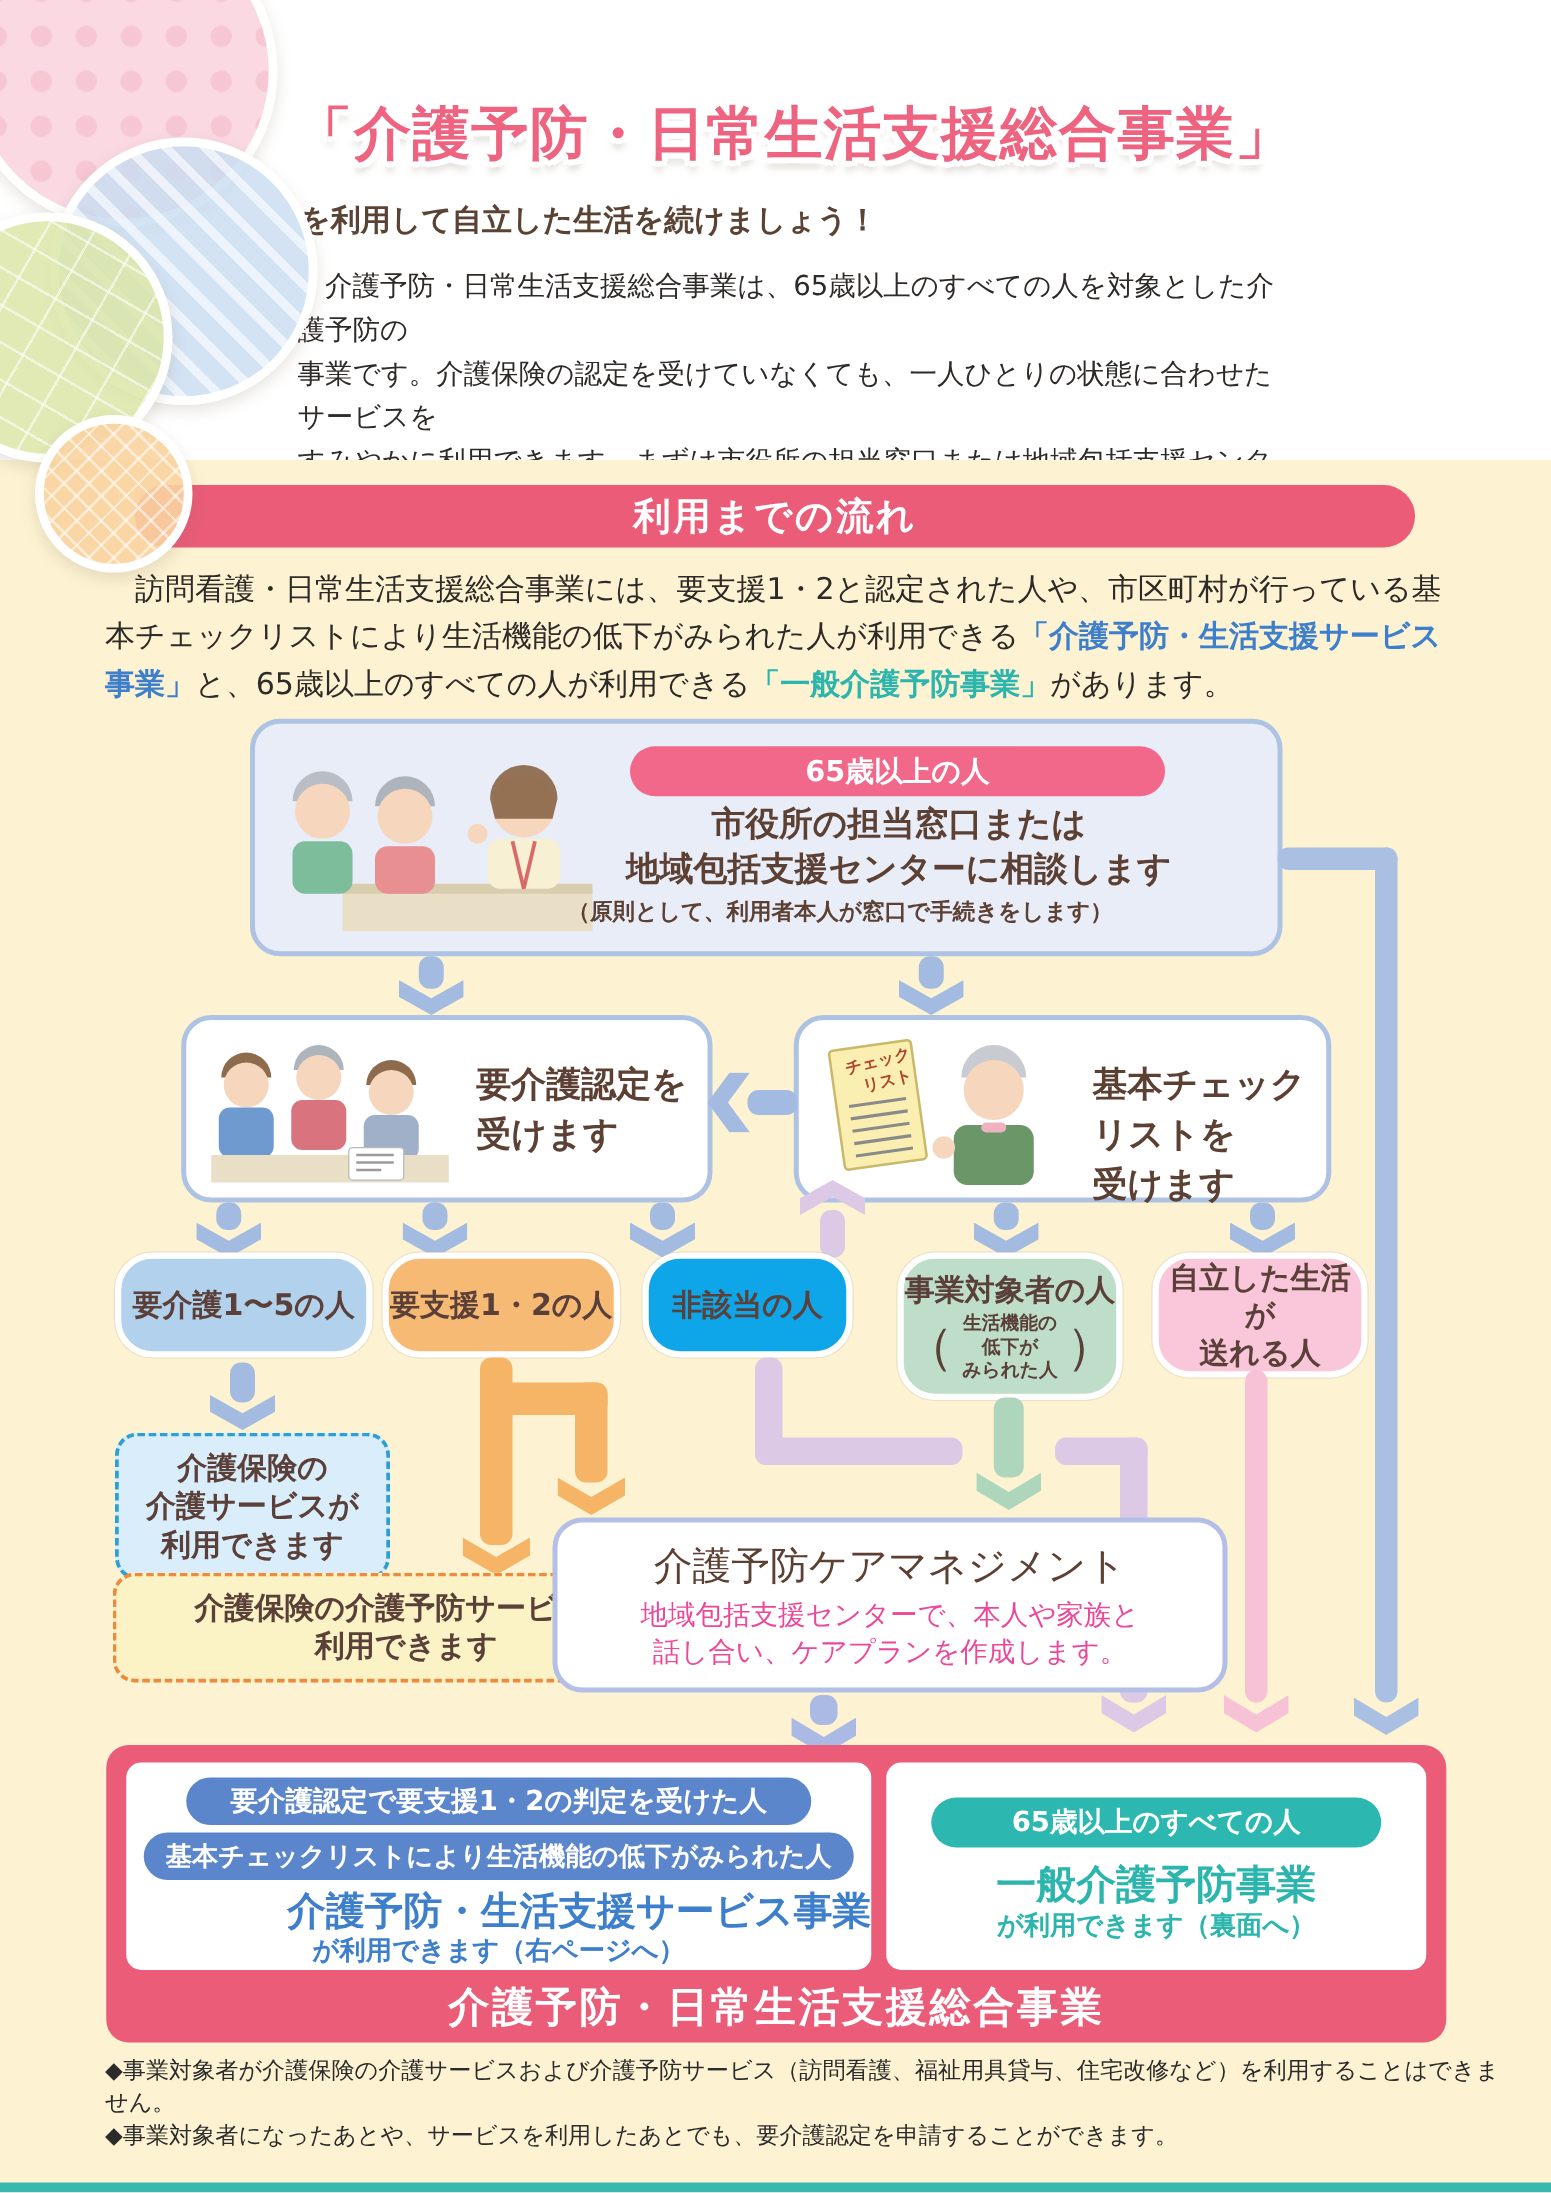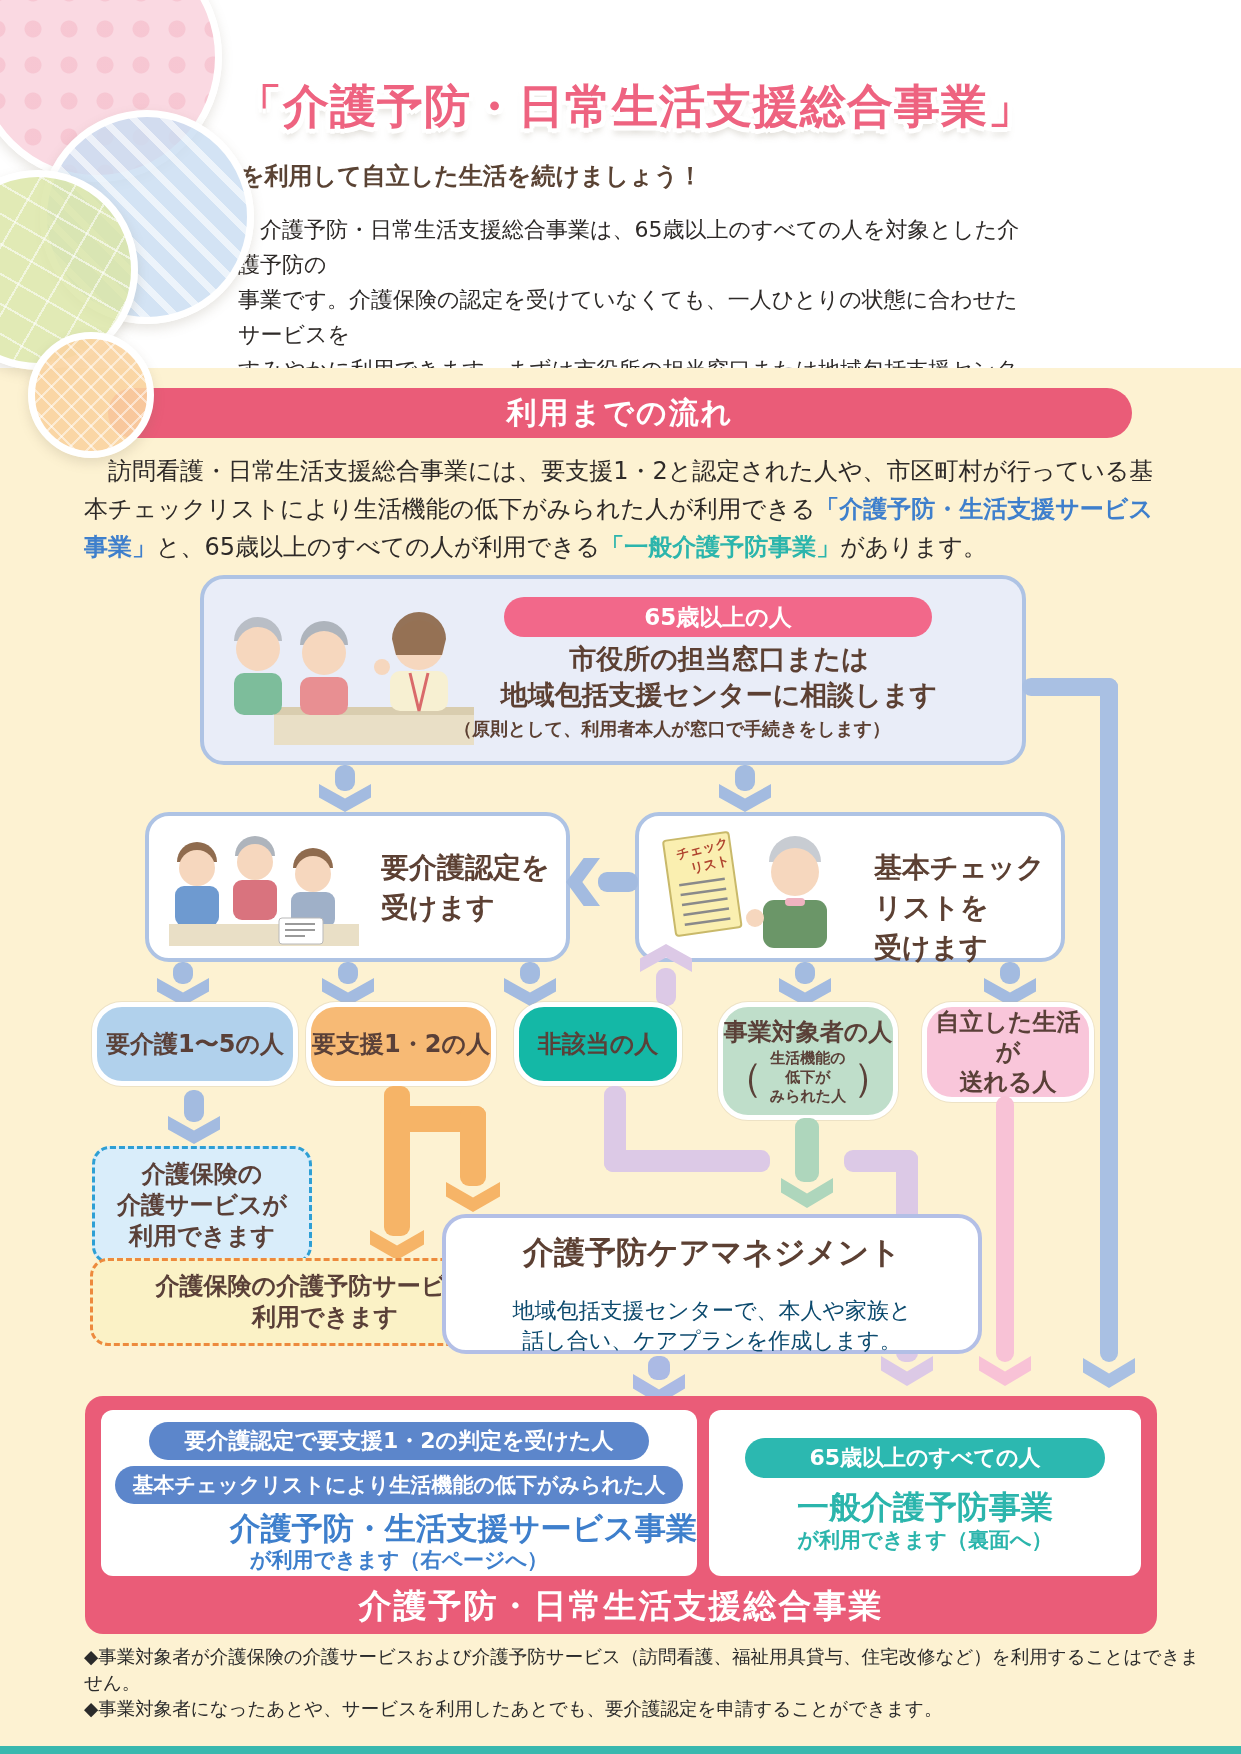--- a/index.html
+++ b/index.html
@@ -75,22 +75,22 @@
   .paren{display:flex;align-items:center;justify-content:center;margin-top:2px;}
   .paren .pmark{font-size:40px;font-weight:400;color:#5a4038;line-height:40px;}
   .paren .plines{font-size:15px;font-weight:700;color:#5a4038;line-height:19px;}
   
   .dashed{box-sizing:border-box;border-radius:18px;display:flex;flex-direction:column;align-items:center;justify-content:center;text-align:center;}
   .dashed.bluev{background:#d9edfa;border:3px dashed #2e9fd4;}
   .dashed.yellow{background:#fbf2c6;border:3px dashed #ed8a3d;}
   .dashed .t{font-size:24px;font-weight:800;color:#5a4038;line-height:31px;}
   
   .care{left:442px;top:1214px;width:540px;height:140px;border-color:#b3bfe6;}
-  .care .title{margin-top:14px;text-align:center;font-size:31px;font-weight:700;color:#5c4033;}
-  .care .body{text-align:center;font-size:22px;color:#0c4a6e;line-height:30px;margin-top:22px;}
+  .care .title{margin-top:14px;text-align:center;font-size:31px;font-weight:400;color:#5c4033;}
+  .care .body{text-align:center;font-size:22px;color:#ec4899;line-height:30px;margin-top:4px;}
   
   .arch{position:absolute;box-sizing:border-box;border:22px solid #dcc9e6;border-bottom:none;border-radius:46px 46px 0 0;}
   
   .bottomwrap{left:85px;top:1396px;width:1072px;height:238px;background:#ea5c78;border-radius:18px;}
   .whitebox{position:absolute;background:#fff;border-radius:12px;}
   .bluepill{position:absolute;background:#5c86cb;border-radius:20px;color:#fff;font-weight:800;
             display:flex;align-items:center;justify-content:center;}
   .tealpill{position:absolute;background:#2cb8b0;border-radius:20px;color:#fff;font-weight:800;
             display:flex;align-items:center;justify-content:center;font-size:22px;}
   .svc-title{position:absolute;width:100%;text-align:right;color:#3e7fcc;font-weight:800;font-size:31px;}
@@ -215,21 +215,21 @@
 
   <div class="vline" style="left:656px;top:968px;width:20px;height:38px;background:#dcc9e6"></div>
   <div class="head up" style="left:640px;top:944px;width:52px;height:28px;background:#dcc9e6"></div>
 
   <div class="abs pill" style="left:92px;top:1002px;width:206px;height:84px;background:#b1d1ec">
     <div class="t">要介護1〜5の人</div>
   </div>
   <div class="abs pill" style="left:306px;top:1002px;width:190px;height:84px;background:#f7ba75">
     <div class="t">要支援1・2の人</div>
   </div>
-  <div class="abs pill" style="left:514px;top:1002px;width:168px;height:84px;background:#14b8a6">
+  <div class="abs pill" style="left:514px;top:1002px;width:168px;height:84px;background:#0ea5e9">
     <div class="t">非該当の人</div>
   </div>
   <div class="abs pill" style="left:718px;top:1002px;width:180px;height:118px;background:#bfdeca">
     <div class="t">事業対象者の人</div>
     <div class="paren">
       <span class="pmark">（</span>
       <span class="plines">
         <span style="display:block">生活機能の低下が</span>
         <span style="display:block">みられた人</span>
       </span>

